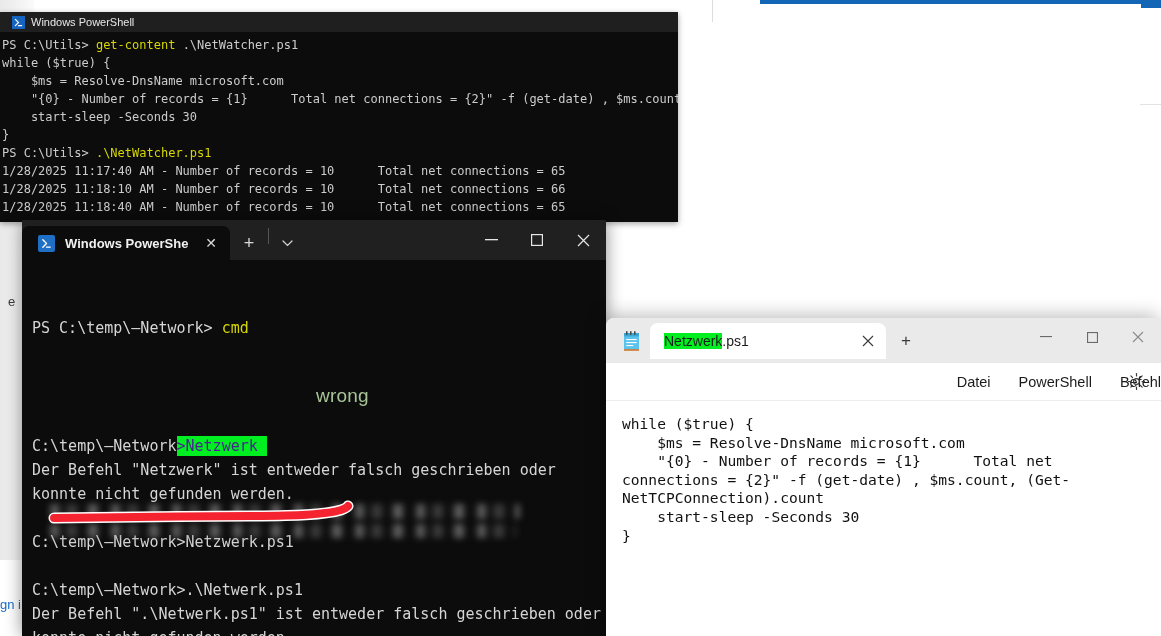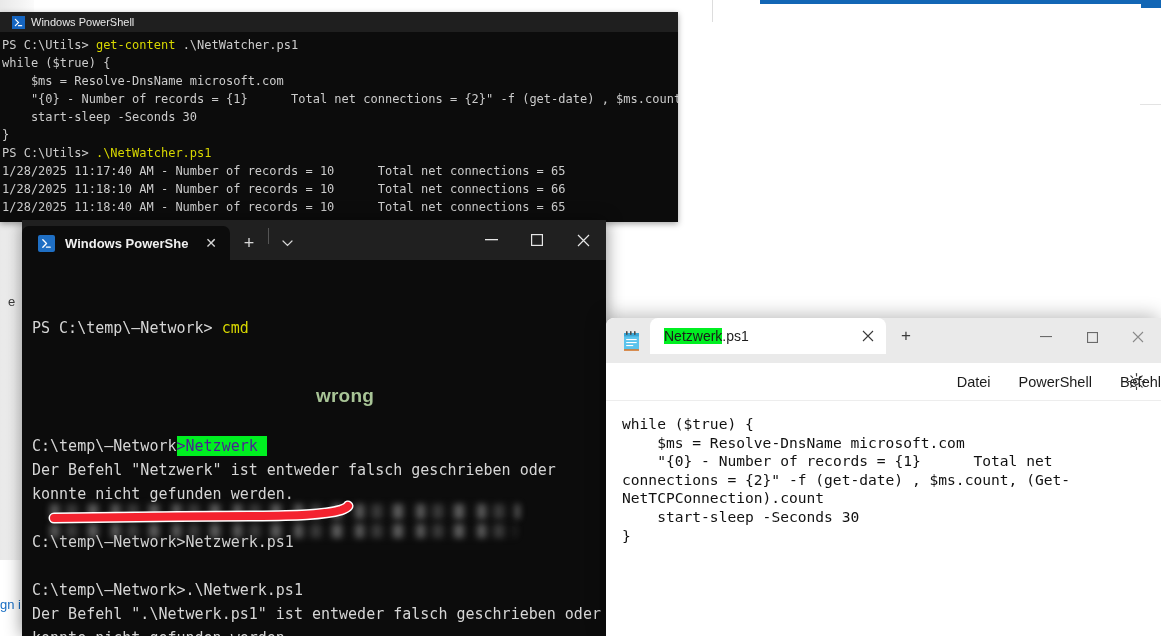--- a/index.html
+++ b/index.html
@@ -164,35 +164,35 @@
 
   
   .hl-green {
     background:#00ef21; color:#4c1d95; padding:1px 0;
   }
   .hl-green-note {
     background:#00ef21; color:#1b1b1b;
   }
   .note-wrong {
     position:absolute; left:316px; top:385px;
-    color:#a8c496; font-size:19px; font-weight:bold; letter-spacing:.2px;
+    color:#a8c496; font-size:19px; font-weight:normal; letter-spacing:.2px;
     font-family:"Liberation Sans", sans-serif;
   }
 
   
   .np {
     position:absolute; left:606px; top:318px; width:555px; height:318px;
     background:#ffffff;
     border-radius:8px 0 0 0;
     box-shadow: -3px -3px 18px rgba(0,0,0,.26);
     overflow:hidden;
   }
   .np-titlebar {
     position:relative; height:45px; background:#eaeaea;
-    display:flex; align-items:flex-start;
+    display:flex; align-items:center;
     border-radius:8px 0 0 0;
   }
   .np-tab {
     height:36px; width:236px; background:#ffffff;
     border-radius:8px 8px 0 0;
     display:flex; align-items:center; gap:12px;
     padding:0 4px 0 14px; box-sizing:border-box;
     margin-left:44px;
   }
   .np-app-icon {

